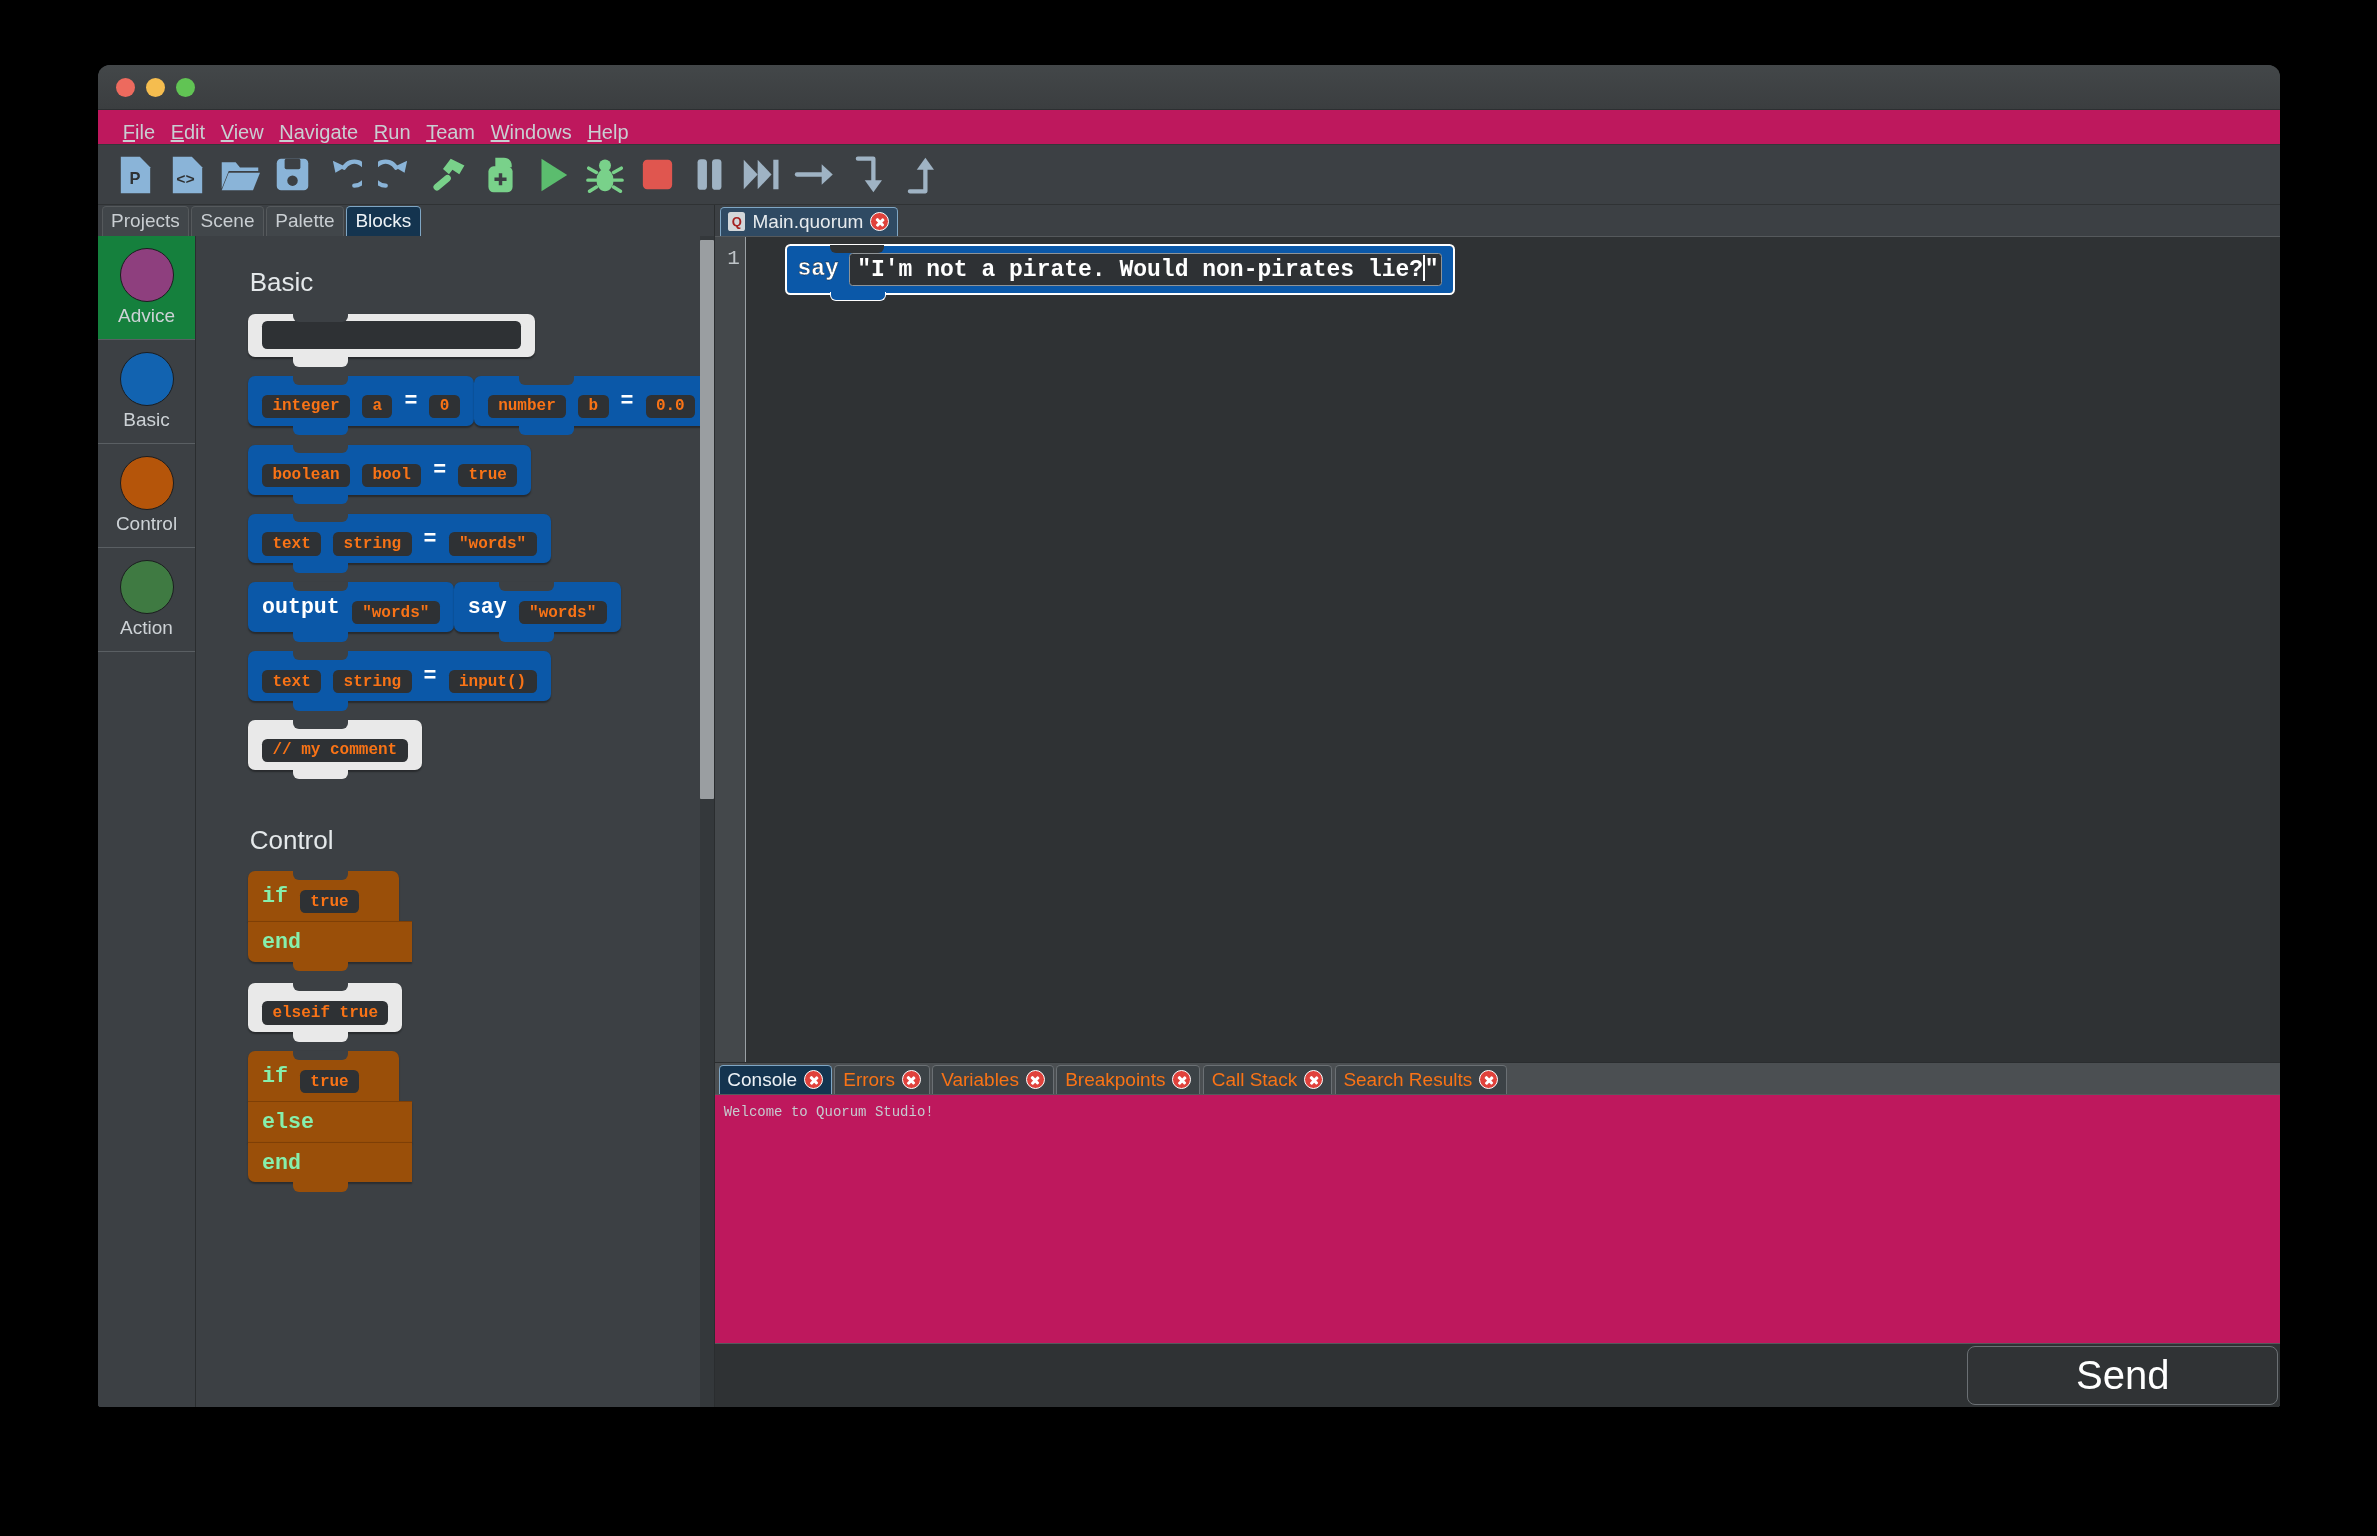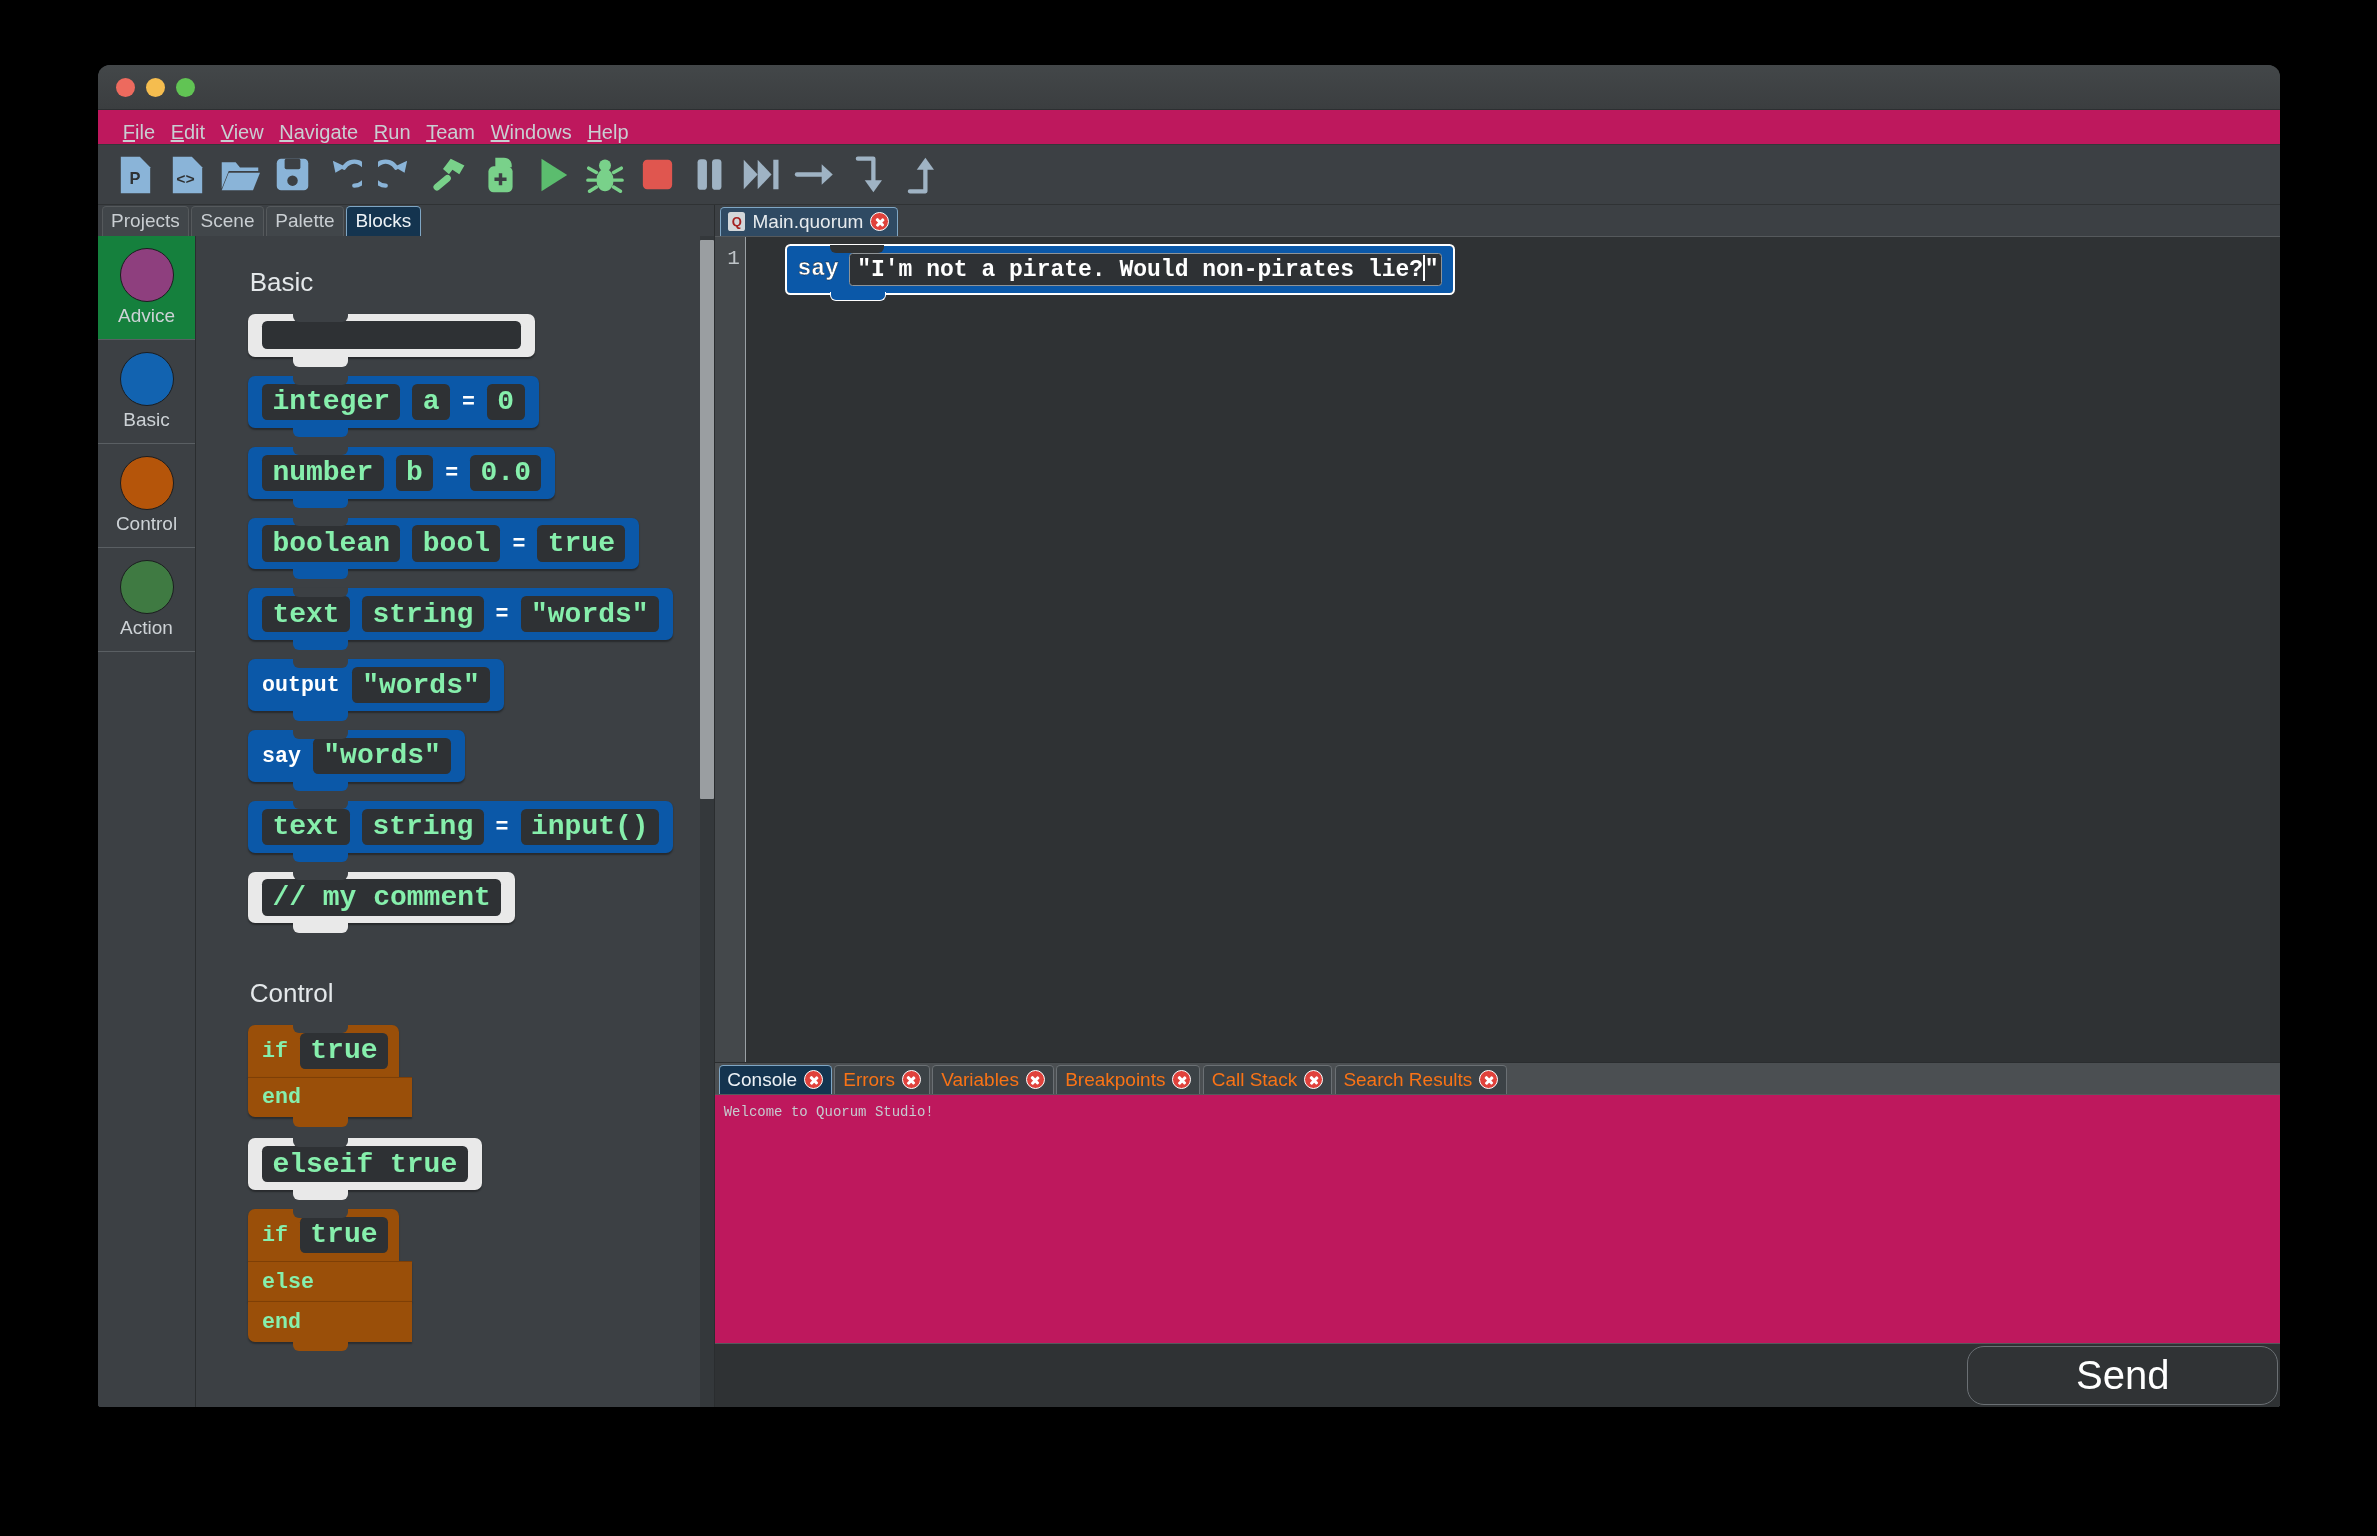--- a/index.html
+++ b/index.html
@@ -135,24 +135,25 @@
   }
   
   .blk-body::after {
     content:""; position:absolute; bottom:-9.5px; left: 45px;
     width: 55px; height: 9.5px;
     border-radius: 0 0 6px 6px;
     background: inherit;
   }
 
   .chip {
-    background:#2e3134; color:#86efac;
+    background:#2e3134; color:#f97316;
     border-radius: 5.2px; padding: 2.6px 10.4px;
-    font-family:"Liberation Mono", monospace; font-size:28px; font-weight:bold;
+    font-family:"Liberation Mono", monospace; font-size:16px; font-weight:bold;
     white-space: pre;
+    margin-top: 11px;
   }
   .blk-body.white .chip { background:#2e3134; }
   .kw { font-family:"Liberation Mono", monospace; font-size:21.6px; font-weight:bold;
         white-space:pre; color:#fff; }
   .eq { font-family:"Liberation Mono", monospace; font-size:21.6px; font-weight:bold; color:#fff; }
   .empty-slot { width: 259px; height: 28px; background:#2e3134; border-radius: 5.2px; }
 
   
   .cblock { position:relative; display:block; margin-bottom: 21px; width: 138px; }
   .crow {
@@ -283,21 +284,21 @@
     padding: 8.6px 0 0 5.2px;
     font-family:"Liberation Mono", monospace; font-size:14px; color:#c6cbcf;
   }
   #console-line { padding-left: 3.5px; }
 
   #send-row { height: 64px; flex:0 0 64px; display:flex; background:#2f3234;
               border-top:0.9px solid #55595c; }
   #send-input { flex:1; background:#2f3234; border:none; }
   #send-button {
     width: 311px; flex:0 0 311px;
-    background:#303335; border:0.9px solid #6b7074; border-radius:17px;
+    background:#303335; border:0.9px solid #6b7074; border-radius:8px;
     margin: 1.7px 1.7px 1.7px 0;
     display:flex; align-items:center; justify-content:center;
     font-size: 40px; color:#ffffff; cursor: default;
   }
 </style>
 </head>
 <body>
 
 <div id="window">
 

